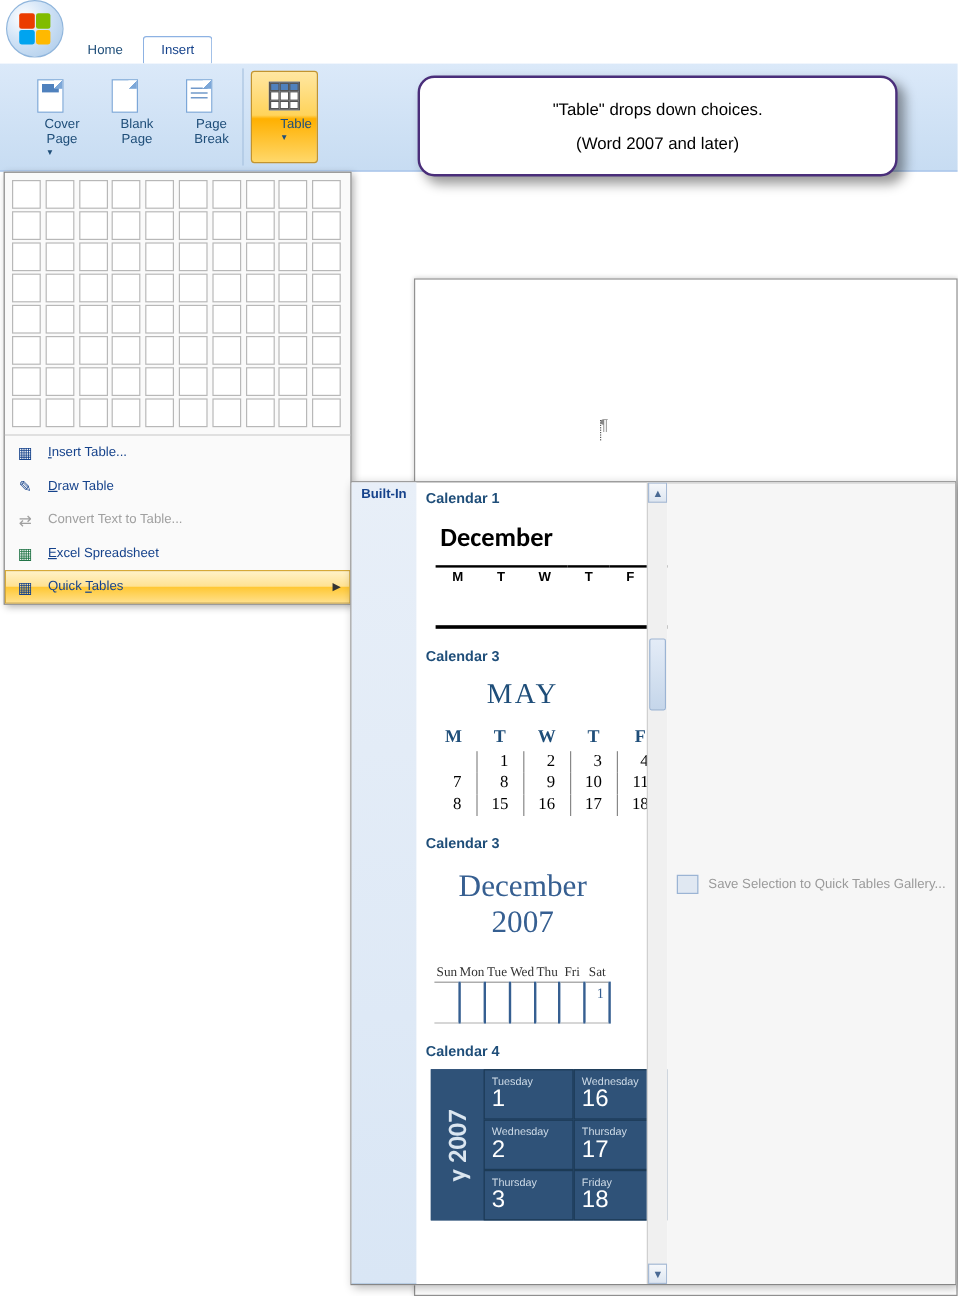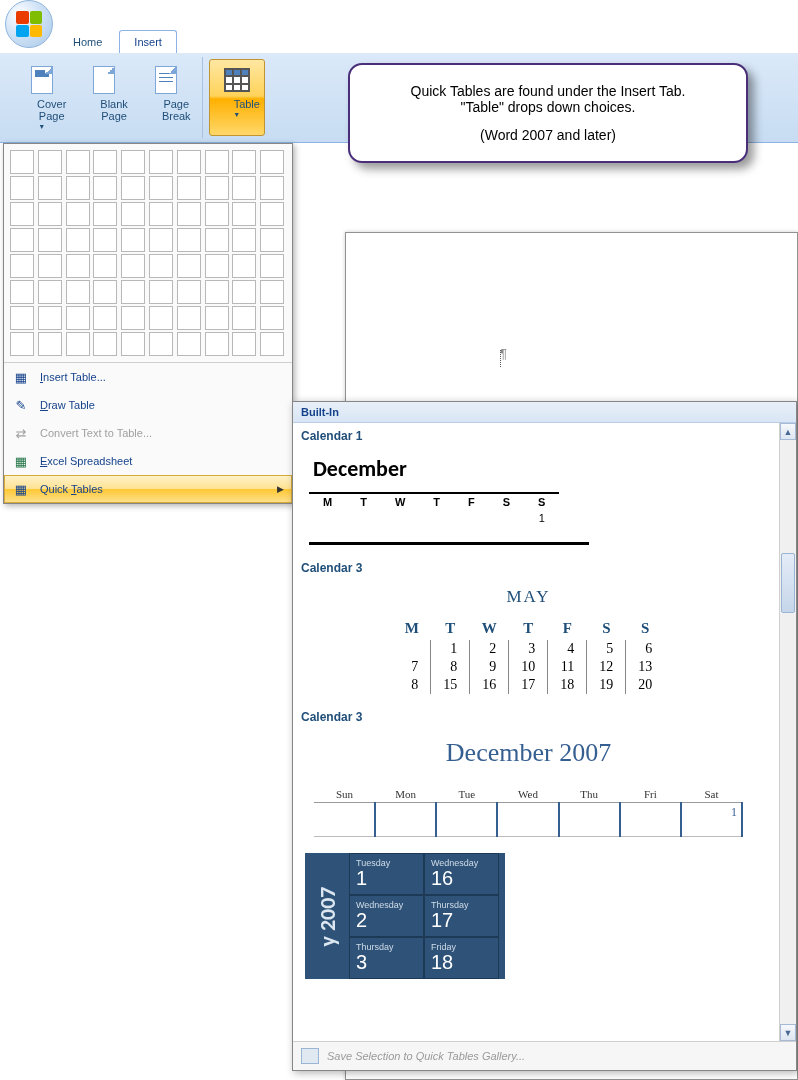--- a/index.html
+++ b/index.html
@@ -53,39 +53,39 @@
 
 .callout { position: absolute; top: 63px; left: 348px; width: 400px; background: #fff; border: 2px solid #4a2e7a; border-radius: 14px; padding: 18px 22px; text-align: center; font-size: 14px; color: #000; box-shadow: 6px 6px 10px rgba(0,0,0,.4); font-family: Arial, sans-serif; }
 
 
 .doc-page { position: absolute; top: 232px; left: 345px; right: 0; bottom: 0; background: #fff; border: 1px solid #919191; box-shadow: 0 0 4px rgba(0,0,0,.2); }
 .cursor-mark { position: absolute; top: 346px; left: 500px; width: 14px; height: 30px; }
 .cursor-mark .para { color: #888; font-size: 13px; }
 .cursor-dot { position: absolute; top: 4px; left: 0; width: 0; height: 17px; border-left: 1px dotted #555; }
 
 
-.quick-tables-flyout { position: absolute; top: 401px; left: 292px; width: 505px; height: 670px; background: #fff; border: 1px solid #868686; box-shadow: 2px 2px 8px rgba(0,0,0,.3); display: flex; flex-direction: column; }
+.quick-tables-flyout { position: absolute; top: 401px; left: 292px; width: 505px; height: 670px; background: #fff; border: 1px solid #868686; box-shadow: 2px 2px 8px rgba(0,0,0,.3); display: flex; }
 .qt-header { padding: 4px 8px; font-weight: bold; color: #15428b; background: linear-gradient(#e8eff8, #d9e6f5); border-bottom: 1px solid #b8cde4; }
 .qt-scroll { flex: 1; overflow: hidden; position: relative; padding-right: 32px; }
 .qt-scrollbar { position: absolute; top: 0; right: 0; width: 17px; bottom: 0; background: #f0f0f0; border-left: 1px solid #d0d0d0; }
 .qt-scrollbar .sb-btn { height: 17px; background: linear-gradient(#f6f8fb,#dde6f1); border: 1px solid #a6bad5; display:flex; align-items:center; justify-content:center; font-size:9px; color:#4a6a94; }
 .qt-scrollbar .sb-thumb { position: absolute; top: 130px; left: 1px; right: 1px; height: 60px; background: linear-gradient(#e4ecf7,#c5d6ea); border: 1px solid #9bb4d4; border-radius: 2px; }
 .qt-item-label { padding: 6px 8px 2px; font-weight: bold; color: #1f4e79; font-size: 12px; }
 .qt-preview { padding: 6px 12px 10px; }
 
 
 .cal1-title { font-family: Calibri, sans-serif; font-size: 22px; font-weight: bold; margin: 4px 0 10px 8px; }
 .cal1-table { border-collapse: collapse; margin-left: 4px; }
 .cal1-table th { font-size: 11px; font-weight: bold; padding: 2px 14px; text-align: center; }
 .cal1-table td { padding: 2px 14px; text-align: center; font-size: 11px; }
 .cal1-hr-top { border-top: 2px solid #000; }
 .cal1-hr-bottom { border-top: 3px solid #000; margin-top: 16px; width: 280px; margin-left: 4px; }
 
 
-.cal2-title { font-family: "Times New Roman", serif; font-size: 17px; color: #1f4e79; text-align: center; margin: 4px 0 10px; letter-spacing: 2px; }
+.cal2-title { font-family: "Times New Roman", serif; font-size: 24px; color: #1f4e79; text-align: center; margin: 4px 0 10px; letter-spacing: 2px; }
 .cal2-table { border-collapse: collapse; margin: 0 auto; font-family: "Times New Roman", serif; }
 .cal2-table th { color: #1f4e79; font-size: 15px; font-weight: bold; padding: 3px 12px; }
 .cal2-table td { text-align: right; padding: 1px 12px; font-size: 14px; border-left: 1px solid #888; border-right: 1px solid #888; }
 .cal2-table td:first-child { border-left: none; }
 .cal2-table td:last-child { border-right: none; }
 
 
 .cal3-title { font-family: "Times New Roman", serif; font-size: 26px; color: #365f91; text-align: center; margin: 6px 0 18px; }
 .cal3-table { border-collapse: collapse; width: 96%; margin: 0 auto; font-family: "Times New Roman", serif; table-layout: fixed; }
 .cal3-table th { font-size: 11px; font-weight: normal; color: #333; border-bottom: 1px solid #999; padding: 2px 0; text-align: center; }
@@ -94,21 +94,21 @@
 
 
 .cal4-wrap { display: flex; gap: 0; background: #2f5278; width: 200px; }
 .cal4-side { width: 44px; background: #2f5278; display: flex; align-items: center; justify-content: center; }
 .cal4-year { color: #dbe6f0; font-size: 22px; font-weight: bold; transform: rotate(-90deg); white-space: nowrap; font-family: Calibri, sans-serif; }
 .cal4-cells { display: grid; grid-template-columns: 1fr 1fr; }
 .cal4-cell { background: #2f5278; border: 1px solid #1c3a55; padding: 4px 6px; width: 75px; height: 42px; }
 .cal4-cell .dow { color: #cfdce8; font-size: 9px; }
 .cal4-cell .num { color: #fff; font-size: 20px; font-weight: 300; line-height: 20px; }
 
-.qt-footer { border-top: 1px solid #cfcfcf; padding: 6px 8px; display: flex; align-items: center; gap: 8px; color: #9a9a9a; background: #f6f6f6; font-style: italic; }
+.qt-footer { border-top: 1px solid #cfcfcf; padding: 6px 8px; display: flex; align-items: center; gap: 8px; color: #9a9a9a; background: #f6f6f6; }
 .qt-footer .fico { width: 18px; height: 16px; background: #e0e8f2; border: 1px solid #9bb4d4; }
 </style>
 </head>
 <body>
 
 <div class="office-button">
   <div class="office-logo">
     <div class="r"></div>
       <div class="g"></div>
       <div class="b"></div>
@@ -165,21 +165,20 @@
             <div></div>
       </div>
         </div>
       <div class="lbl">Table</div>
       <div class="dropdown-caret">▾</div>
     </div>
   </div>
 </div>
 
 <div class="callout">
-  <div>Quick Tables are found under the Insert Tab.</div>
   <div>"Table" drops down choices.</div>
   <div style="height:12px"></div>
   <div>(Word 2007 and later)</div>
 </div>
 
 <div class="doc-page"></div>
 <div class="cursor-mark">
   <span class="cursor-dot"></span><span class="para">¶</span>
 </div>
 
@@ -390,20 +389,21 @@
               <td></td>
               <td></td>
               <td></td>
               <td></td>
               <td>1</td>
             </tr>
       </tbody>
         </table>
     </div>
 
+    <div class="qt-item-label">Calendar 4</div>
     <div class="qt-preview">
       <div class="cal4-wrap">
         <div class="cal4-side">
             <div class="cal4-year">y 2007</div>
           </div>
         <div class="cal4-cells" id="cal4-cells">
             <div class="cal4-cell">
               <div class="dow">Tuesday</div>
               <div class="num">1</div>
             </div>

